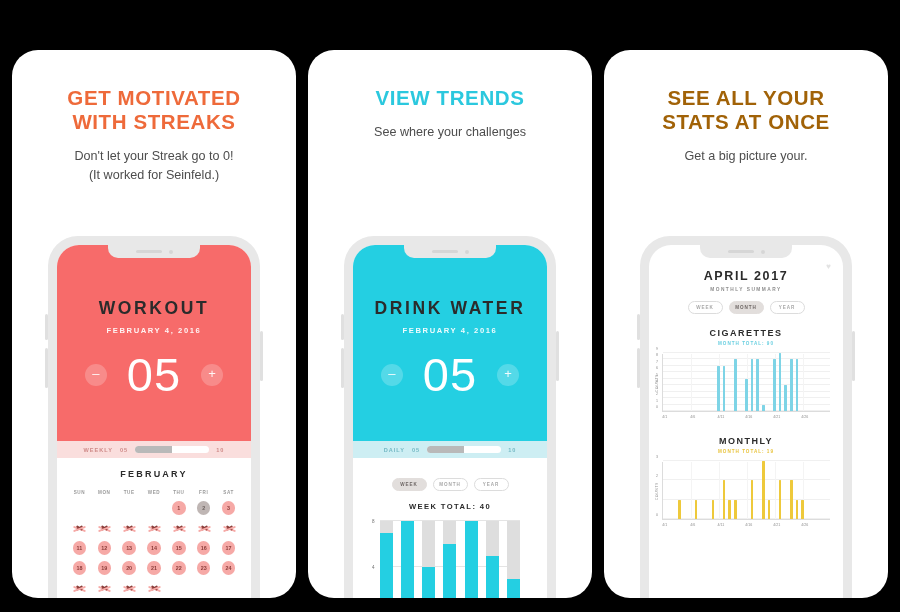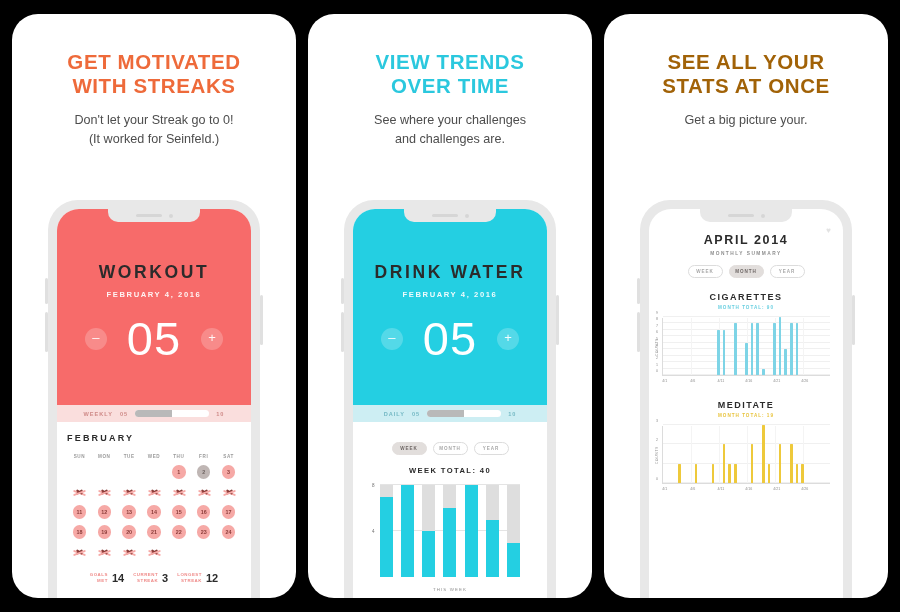--- a/index.html
+++ b/index.html
@@ -18,20 +18,21 @@
   }
   .card {
     position: relative;
     flex: 1 1 0;
     background: #fff;
     border-radius: 26px;
     overflow: hidden;
     display: flex;
     flex-direction: column;
     align-items: center;
+    margin-top: 36px;
   }
   .headline {
     margin-top: 36px;
     text-align: center;
     font-weight: 700;
     font-size: 20.5px;
     letter-spacing: 0.6px;
     line-height: 1.17;
     text-transform: uppercase;
   }
@@ -144,21 +145,21 @@
   .strip-bar {
     position: relative;
     width: 74px; height: 7px;
     background: #fff; border-radius: 4px; overflow: hidden;
   }
   .strip-fill { position: absolute; left: 0; top: 0; height: 100%; background: #b9b9b9; }
 
   
   .cal { padding: 11px 10px 0 10px; width: 100%; }
   .cal-title {
-    text-align: left; font-size: 9px; font-weight: 700;
+    text-align: center; font-size: 9px; font-weight: 700;
     letter-spacing: 2.2px; color: #2b2b2b;
   }
   .cal-grid { margin-top: 11px; display: grid; grid-template-columns: repeat(7, 1fr); row-gap: 6px; }
   .cal-dow { text-align: center; font-size: 4.6px; letter-spacing: 0.6px; color: #9a9a9a; font-weight: 700; }
   .cal-cell { display: flex; align-items: center; justify-content: center; height: 14px; }
   .dot {
     width: 13.5px; height: 13.5px; border-radius: 50%;
     display: flex; align-items: center; justify-content: center;
     font-size: 5.4px; font-weight: 700; color: #8a3b38;
   }
@@ -452,25 +453,23 @@
               </div>
             </div>
         </div>
       </div>
     </div>
   </div>
 
   <div class="card">
     <div class="headline cyan">
       <div>VIEW TRENDS</div>
-      <div>OVER TIME</div>
     </div>
     <div class="subline">
       <div>See where your challenges</div>
-      <div>and challenges are.</div>
     </div>
 
     <div class="phone">
       <div class="btn-right"></div>
       <div class="screen">
         <div class="notch">
           <div class="speaker"></div>
           <div class="camera"></div>
         </div>
 
@@ -549,21 +548,21 @@
       <div class="btn-right"></div>
       <div class="screen">
         <div class="notch">
           <div class="speaker"></div>
           <div class="camera"></div>
         </div>
 
         <div class="heart">♥</div>
 
         <div class="sum-head">
-          <div class="sum-title">APRIL 2014</div>
+          <div class="sum-title">APRIL 2017</div>
           <div class="sum-sub">MONTHLY SUMMARY</div>
           <div class="tabs sum-tabs" id="tabs3">
               <div class="tab">WEEK</div>
               <div class="tab active">MONTH</div>
               <div class="tab">YEAR</div>
             </div>
         </div>
 
         <div class="mini-block">
           <div class="mini-title">CIGARETTES</div>
@@ -614,21 +613,21 @@
               <div class="mc-xtick" style="left: 2.8px;">4/1</div>
               <div class="mc-xtick" style="left: 30.8px;">4/6</div>
               <div class="mc-xtick" style="left: 58.8px;">4/11</div>
               <div class="mc-xtick" style="left: 86.8px;">4/16</div>
               <div class="mc-xtick" style="left: 114.8px;">4/21</div>
               <div class="mc-xtick" style="left: 142.8px;">4/26</div>
             </div>
         </div>
 
         <div class="mini-block">
-          <div class="mini-title">MEDITATE</div>
+          <div class="mini-title">MONTHLY</div>
           <div class="mini-total ye">MONTH TOTAL: 19</div>
           <div class="mini-chart" id="medChart">
             <div class="mc-ylabel">COUNTS</div>
           <div class="mc-hline" style="bottom: 0px;"></div>
               <div class="mc-ytick" style="bottom: 0px;">0</div>
               <div class="mc-hline" style="bottom: 19.3333px;"></div>
               <div class="mc-ytick" style="bottom: 19.3333px;">1</div>
               <div class="mc-hline" style="bottom: 38.6667px;"></div>
               <div class="mc-ytick" style="bottom: 38.6667px;">2</div>
               <div class="mc-hline" style="bottom: 58px;"></div>

